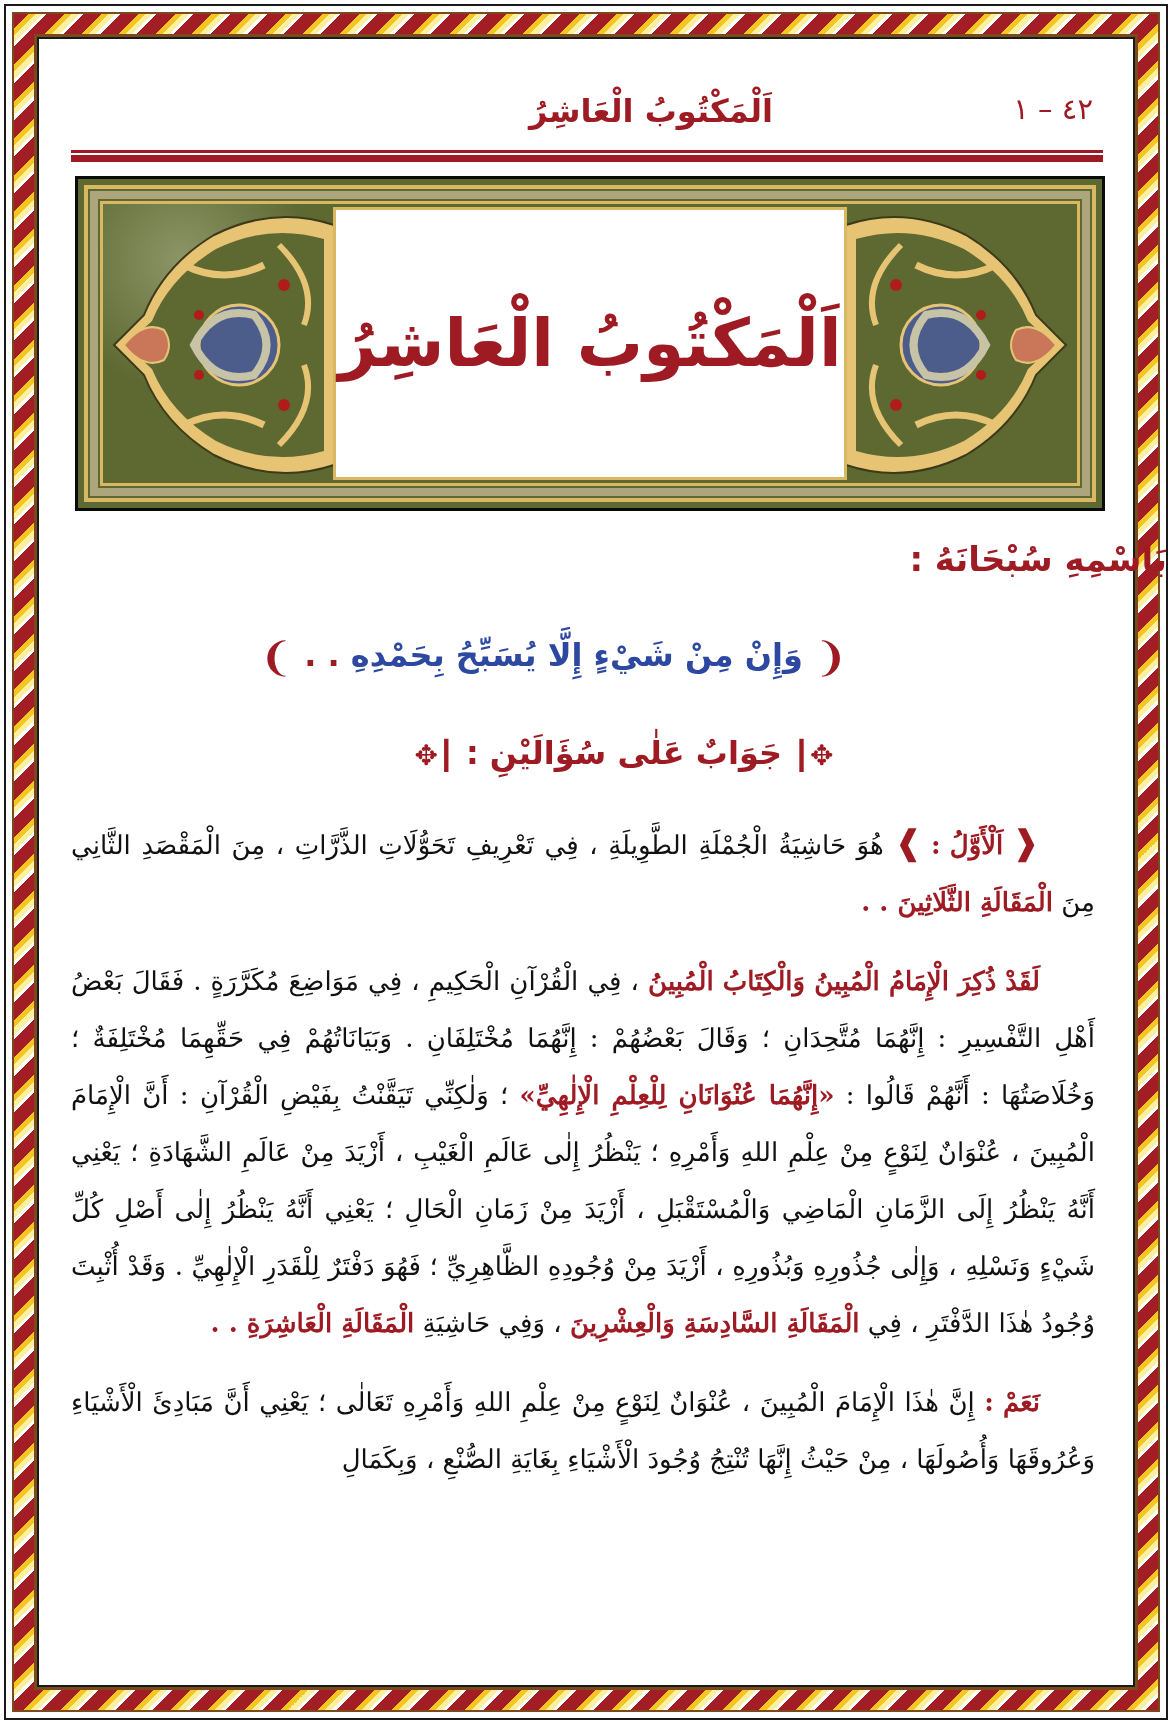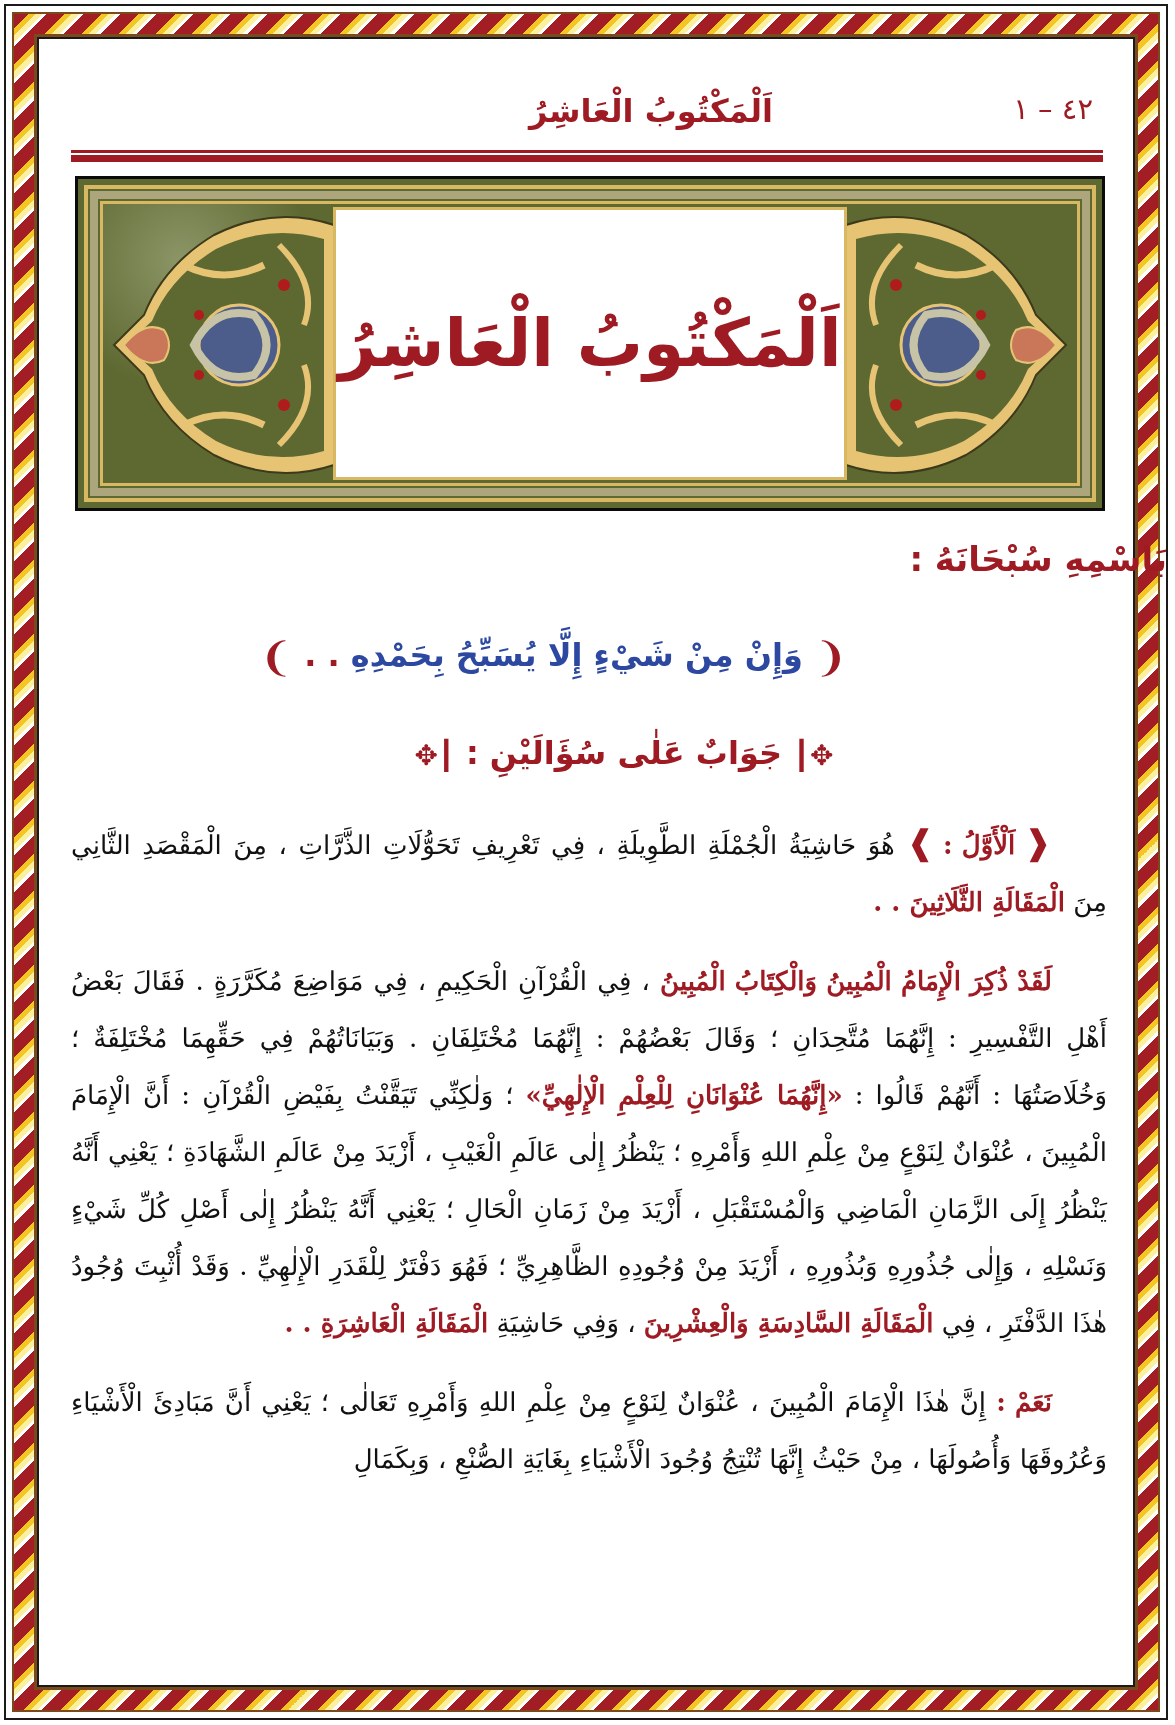--- a/index.html
+++ b/index.html
@@ -39,21 +39,21 @@
   .verse { position:absolute; left:0; width:1027px; top:600px; text-align:center; direction:rtl;
     font-size:32px; font-weight:bold; color:#2c48a0; }
   .verse .dots { color:#9e1b23; }
   .verse .brk { color:#9e1b23; font-size:40px; vertical-align:middle; }
   .answer { position:absolute; left:0; width:1168px; top:700px; text-align:center; direction:rtl;
     font-size:32px; font-weight:bold; color:#9e1b23; }
   .answer .orn2 { font-size:28px; vertical-align:middle; }
 
   .body { position:absolute; left:31px; width:1040px; top:780px; direction:rtl; text-align:justify;
     font-size:26px; line-height:57px; color:#111111; font-family:"DejaVu Serif", serif; }
-  .body p { margin:0 4px 22px 0; text-align-last:right; }
+  .body p { margin:0 16px 22px 0; text-align-last:right; }
   .red { color:#9e1b23; font-weight:bold; }
   .lead { display:inline-block; padding-right:55px; }
   .tag { color:#9e1b23; font-weight:bold; }
   .tagbrk { color:#9e1b23; font-size:34px; }
 </style>
 </head>
 <body>
 
 <div class="frame-outer">
   <div class="frame-band"></div>

